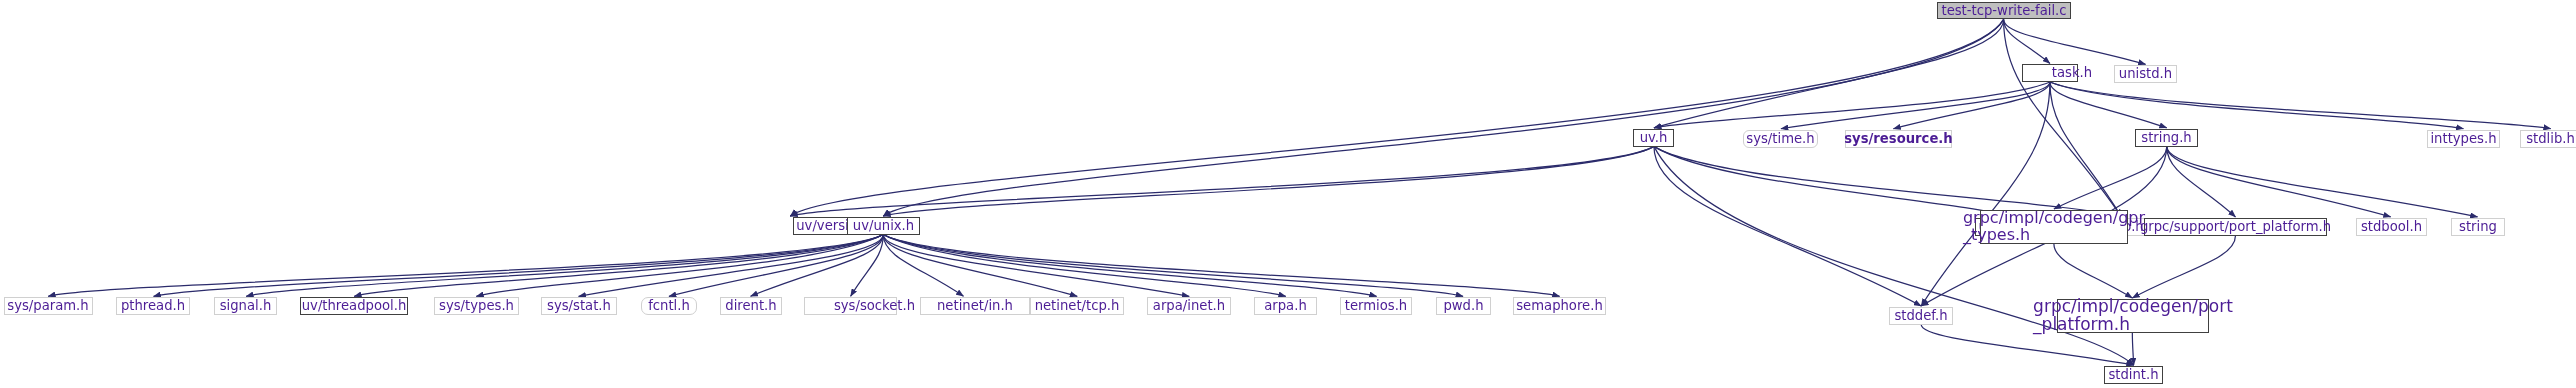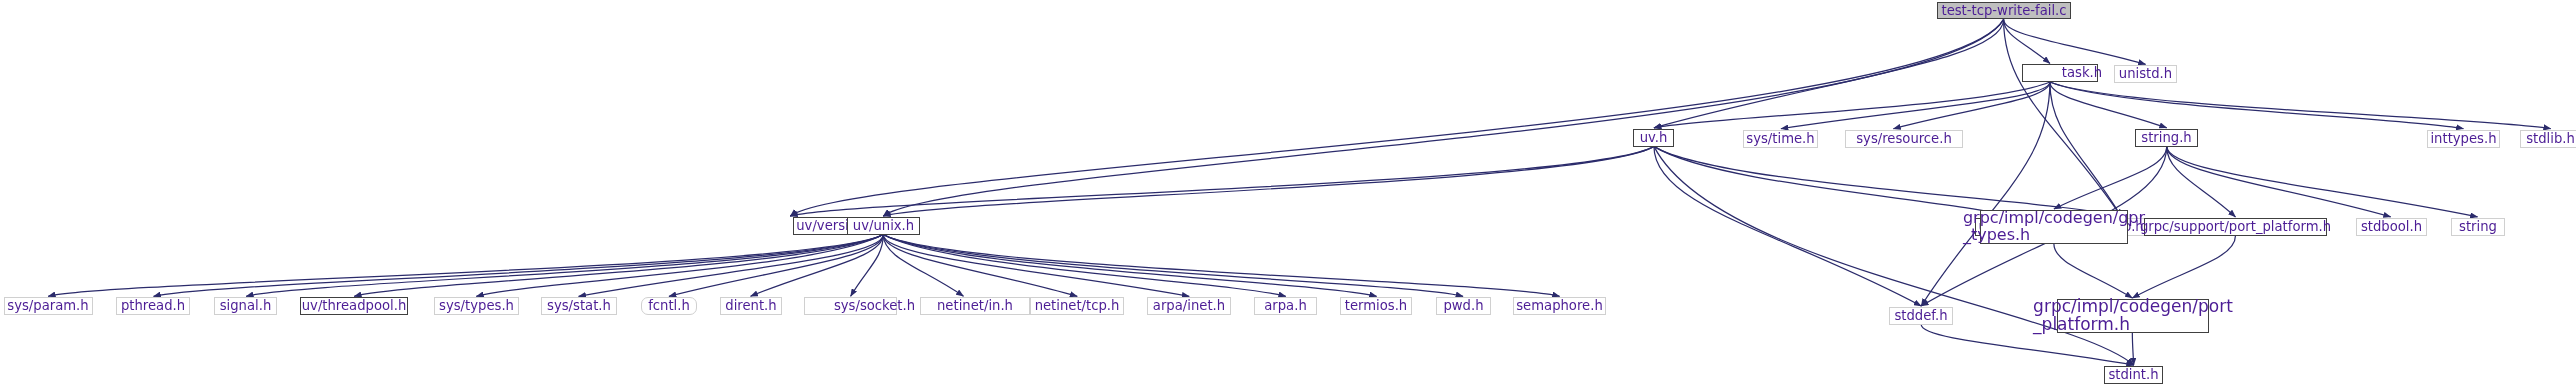--- a/index.html
+++ b/index.html
@@ -67,25 +67,25 @@
         <path d="M2457,166 C2457,196.4 2633.25,210 2809.5,246"></path>
         <path d="M2457,166 C2457,234.78 2317.75,265.55 2178.5,347"></path>
         <path d="M2329,276 C2329,299.56 2373.5,310.1 2418,338"></path>
         <path d="M2535,267 C2535,293.98 2476.5,306.05 2418,338"></path>
         <path d="M2418,377 C2418,391.06 2418.75,397.35 2419.5,414"></path>
         <path d="M2178.5,368 C2178.5,385.48 2299,393.3 2419.5,414"></path>
       </g>
   </svg>
   <div id="node-layer">
       <div class="node n-root" style="left: 1937px; top: 1.8px; width: 134px; height: 17.6px;">test-tcp-write-fail.c</div>
-      <div class="node n-strong" style="left: 2022px; top: 64px; width: 76px; height: 17.6px; padding-left: 44px;">task.h</div>
+      <div class="node n-strong" style="left: 2022px; top: 64px; width: 56px; height: 17.6px; padding-left: 44px;">task.h</div>
       <div class="node n-plain" style="left: 2114px; top: 65px; width: 63px; height: 17.6px;">unistd.h</div>
       <div class="node n-strong" style="left: 1633px; top: 129px; width: 41px; height: 17.6px;">uv.h</div>
-      <div class="node n-plain" style="left: 1743px; top: 130px; width: 75px; height: 17.6px;">sys/time.h</div>
-      <div class="node n-plain" style="left: 1845px; top: 130px; width: 118px; height: 17.6px;">sys/resource.h</div>
+      <div class="node n-plain" style="left: 1743px; top: 130px; width: 75px; height: 17.6px; border-radius: 6px;">sys/time.h</div>
+      <div class="node n-plain" style="left: 1845px; top: 130px; width: 107px; height: 17.6px; font-weight: bold;">sys/resource.h</div>
       <div class="node n-strong" style="left: 2135px; top: 129px; width: 63px; height: 17.6px;">string.h</div>
       <div class="node n-plain" style="left: 2427px; top: 130px; width: 73px; height: 17.6px;">inttypes.h</div>
       <div class="node n-plain" style="left: 2520px; top: 130px; width: 61px; height: 17.6px;">stdlib.h</div>
       <div class="node n-strong" style="left: 746px; top: 217px; width: 88px; height: 17.6px; margin-left: 47px;">uv/version.h</div>
       <div class="node n-strong" style="left: 847px; top: 217px; width: 73px; height: 17.6px;">uv/unix.h</div>
       <div class="node n-strong" style="left: 1975px; top: 218px; width: 75px; height: 17.6px;">uv/errno.h</div>
       <div class="node n-plain" style="left: 2093px; top: 218px; width: 57px; height: 17.6px;">stdio.h</div>
       <div class="node n-strong" style="left: 1980px; top: 210px; width: 148px; height: 34px; font-size: 16px;">grpc/impl/codegen/gpr
 _types.h</div>
       <div class="node n-strong" style="left: 2144px; top: 218px; width: 183px; height: 17.6px;">grpc/support/port_platform.h</div>

